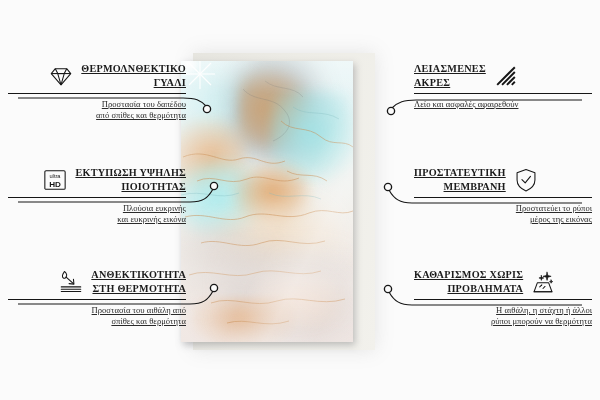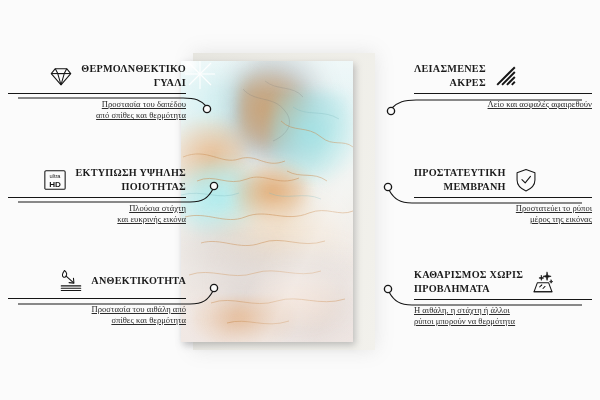--- a/index.html
+++ b/index.html
@@ -52,20 +52,21 @@
   .feature.left{text-align:right;}
   .feature.right{text-align:left;}
   .f-head{display:flex;align-items:center;gap:7px;}
   .feature.left .f-head{justify-content:flex-end;}
   .feature.right .f-head{justify-content:flex-start;flex-direction:row-reverse;}
   .f-title{
     font-family:"Liberation Serif", serif;
     font-size:10.2px;font-weight:700;color:#1b1b1b;
     letter-spacing:.25px;line-height:13.5px;
     text-transform:uppercase;
+    text-decoration:underline;
   }
   .f-icon{flex:0 0 auto;width:26px;height:26px;display:block;}
   .f-rule{height:0;border-top:1px solid #161616;margin:4px 0 5px;}
   .f-desc{
     font-family:"Liberation Serif", serif;
     font-size:8.6px;color:#2a2a2a;line-height:11.2px;
     font-style:normal;
   }
   .f-desc span{display:block;text-decoration:underline;}
 
@@ -180,49 +181,50 @@
         <text x="16" y="14" font-family="Liberation Sans, sans-serif" font-size="7" text-anchor="middle" fill="#161616">ultra</text>
         <text x="16" y="24" font-family="Liberation Sans, sans-serif" font-size="10" font-weight="bold" text-anchor="middle" fill="#161616">HD</text>
       </svg>
       <div>
         <div class="f-title">ΕΚΤΥΠΩΣΗ ΥΨΗΛΗΣ</div>
         <div class="f-title">ΠΟΙΟΤΗΤΑΣ</div>
       </div>
     </div>
     <div class="f-rule"></div>
     <div class="f-desc">
-      <span>Πλούσια στάχτη</span>
+      <span>Πλούσια ευκρινής</span>
       <span>και ευκρινής εικόνα</span>
     </div>
   </div>
 
   <div class="feature left" style="left:8px;top:268px;">
     <div class="f-head">
       <svg class="f-icon" viewBox="0 0 32 32">
         <g fill="none" stroke="#161616" stroke-width="1.3" stroke-linecap="round" stroke-linejoin="round">
           <path d="M8 3 C11 5.5, 11.5 8.5, 9.5 10.5 C7.5 12.5, 5 11, 5.5 8 C5.9 5.8, 7 4.6, 8 3 Z"></path>
           <path d="M10 10 L19 18"></path>
           <path d="M19 12.5 L19.6 18.6 L13.6 18"></path>
           <path d="M4 22 H28"></path>
             <path d="M4 25 H28"></path>
             <path d="M4 27.6 H28"></path>
         </g>
       </svg>
       <div>
         <div class="f-title">ΑΝΘΕΚΤΙΚΟΤΗΤΑ</div>
+        <div class="f-title">ΣΤΗ ΘΕΡΜΟΤΗΤΑ</div>
       </div>
     </div>
     <div class="f-rule"></div>
     <div class="f-desc">
       <span>Προστασία του αιθάλη από</span>
       <span>σπίθες και θερμότητα</span>
     </div>
   </div>
 
-  <div class="feature right" style="left:414px;top:62px;text-align:right;">
+  <div class="feature right" style="left:414px;top:62px;">
     <div class="f-head" style="justify-content:flex-end;">
       <svg class="f-icon" viewBox="0 0 32 32">
         <g stroke="#161616" stroke-width="2.4" stroke-linecap="square">
           <line x1="6" y1="26" x2="26" y2="6"></line>
           <line x1="12" y1="26" x2="26" y2="12"></line>
           <line x1="18" y1="26" x2="26" y2="18"></line>
           <line x1="24" y1="26" x2="26" y2="24"></line>
         </g>
       </svg>
       <div>
@@ -249,21 +251,21 @@
         <div class="f-title">ΜΕΜΒΡΑΝΗ</div>
       </div>
     </div>
     <div class="f-rule"></div>
     <div class="f-desc">
       <span>Προστατεύει το ρύποι</span>
       <span>μέρος της εικόνας</span>
     </div>
   </div>
 
-  <div class="feature right" style="left:414px;top:268px;text-align:left;">
+  <div class="feature right" style="left:414px;top:268px;text-align:right;">
     <div class="f-head" style="justify-content:flex-end;">
       <svg class="f-icon" viewBox="0 0 32 32">
         <g fill="none" stroke="#161616" stroke-width="1.25" stroke-linecap="round" stroke-linejoin="round">
           <path d="M5 28 L9 17 H23 L27 28 Z"></path>
           <path d="M5 28 H27"></path>
           <path d="M12 22 L14.5 19.5"></path>
             <path d="M16 24 L18.5 21.5"></path>
           <path d="M21 4 L22 8 L26 9 L22 10 L21 14 L20 10 L16 9 L20 8 Z" fill="#161616" stroke-width=".8"></path>
           <path d="M14 8 L14.7 10.4 L17 11 L14.7 11.7 L14 14 L13.3 11.7 L11 11 L13.3 10.4 Z" fill="#161616" stroke-width=".8"></path>
           <path d="M26 13.5 L26.5 15 L28 15.5 L26.5 16 L26 17.5 L25.5 16 L24 15.5 L25.5 15 Z" fill="#161616" stroke-width=".8"></path>

